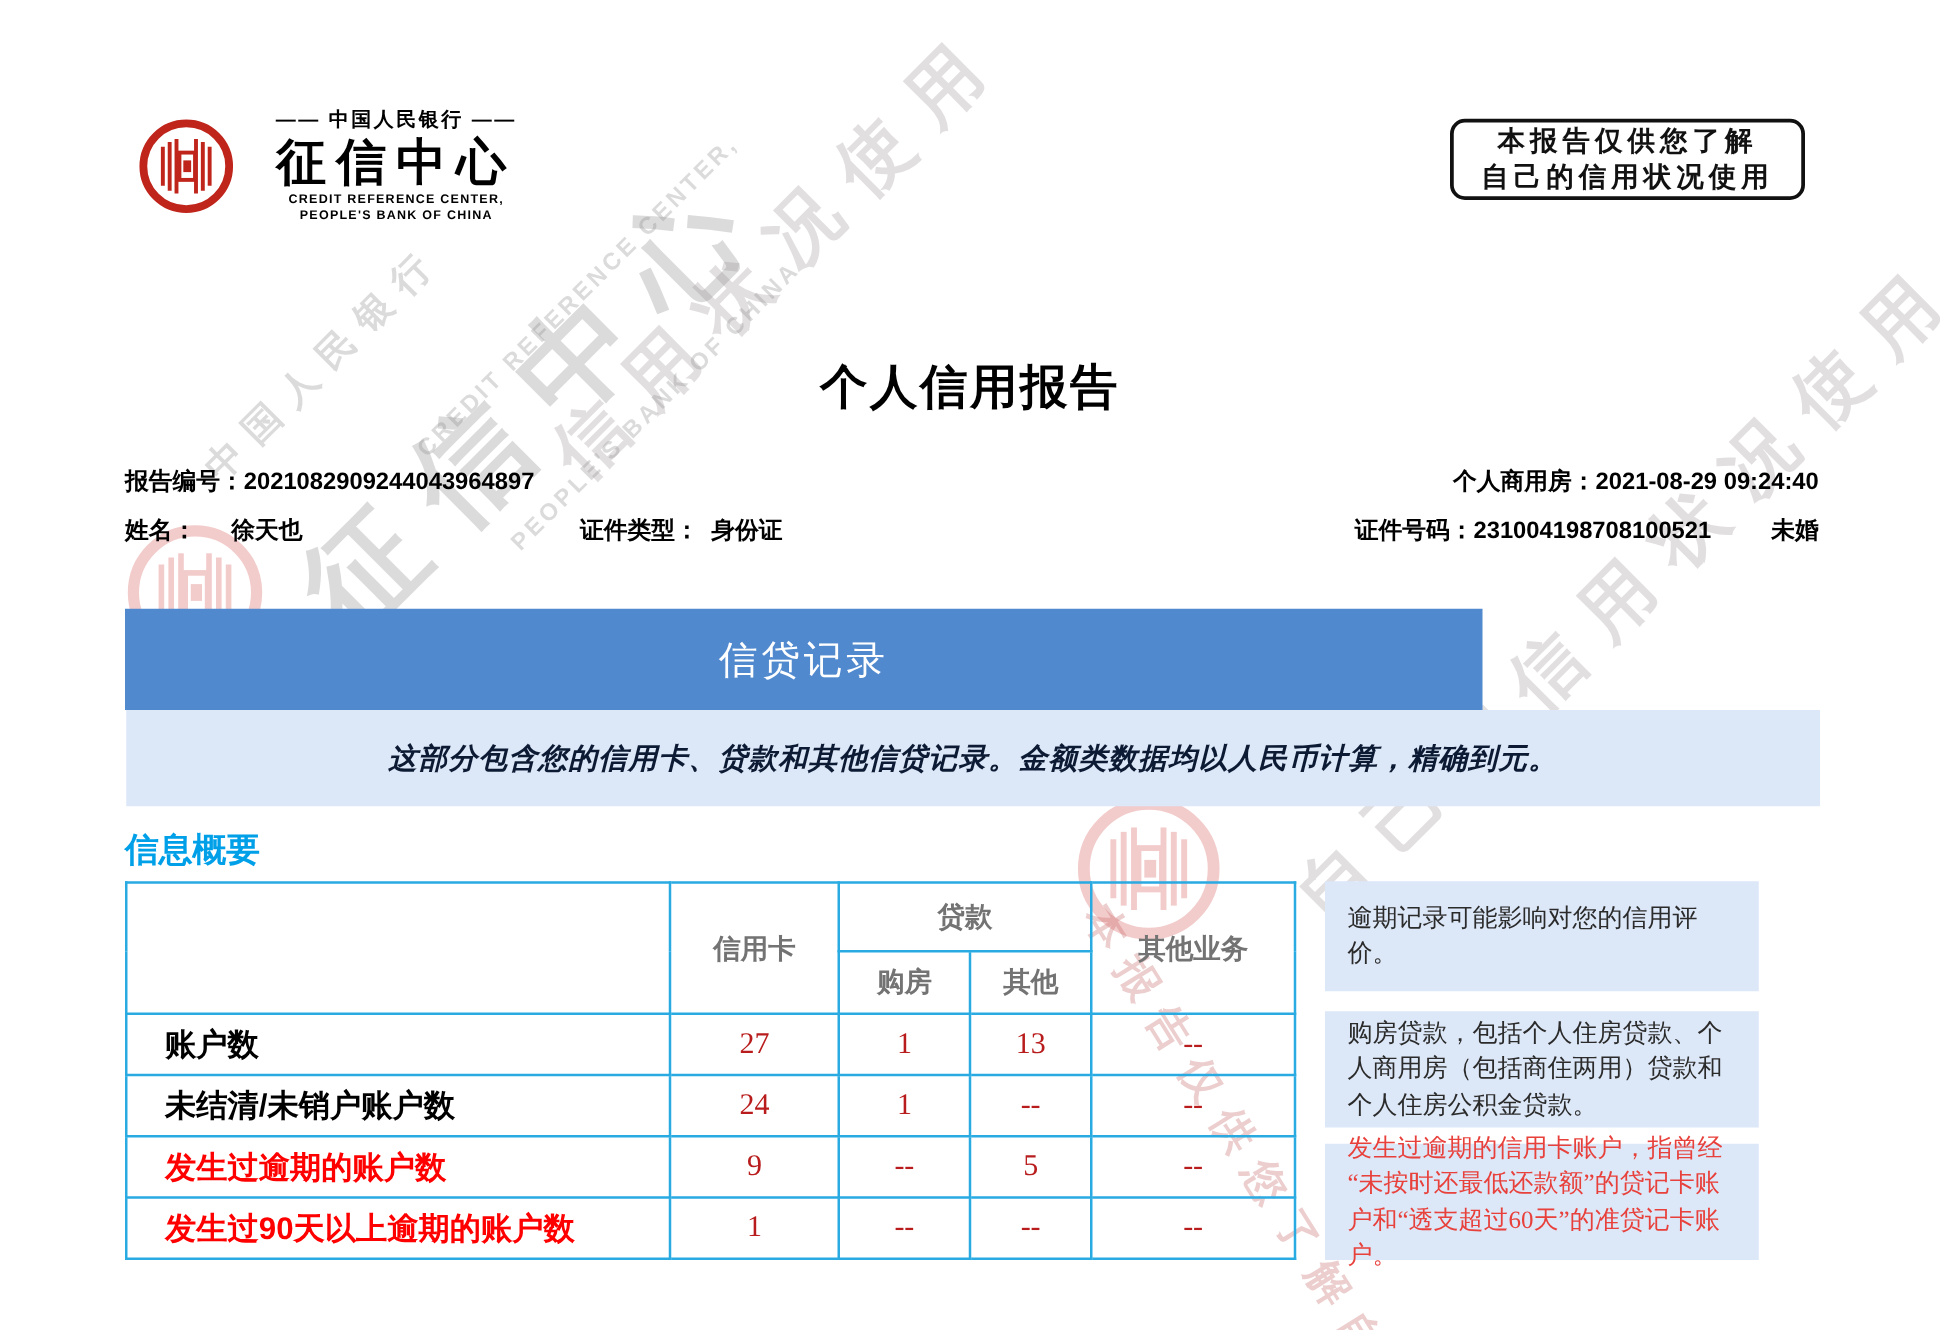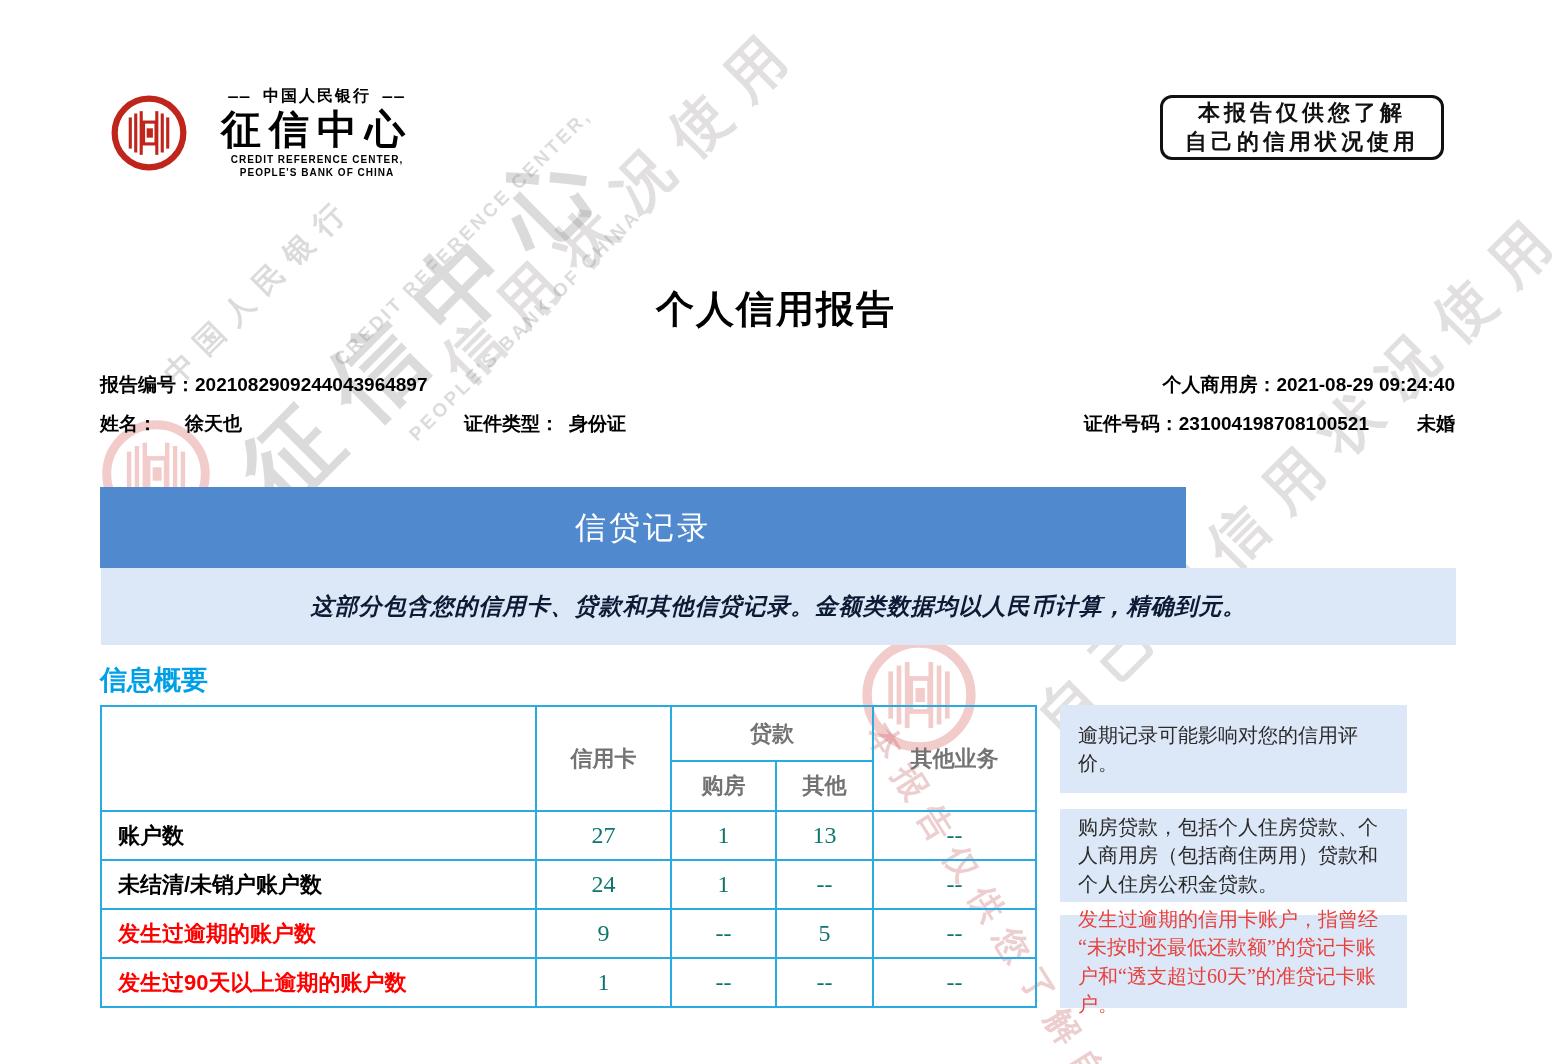--- a/index.html
+++ b/index.html
@@ -23,21 +23,21 @@
   .rot-up   { transform:rotate(-45deg); }
   .rot-down { transform:rotate(58deg); }
   .wm-seal  { position:absolute; opacity:0.32; color:#d96060; }
   
   .layer { position:absolute; inset:0; z-index:1; }
   
   #logo { position:absolute; left:110px; top:86px; display:flex; align-items:center; }
   #logo .seal { width:78px; height:78px; color:#c0251c; margin-right:10px; }
   #logo .txt { text-align:center; width:238px; }
   #logo .bank  { font-size:16px; font-weight:bold; letter-spacing:2px;
-                 font-family:Liberation Mono, monospace; }
+                 font-family:Liberation Sans, sans-serif; }
   #logo .cname { font-size:40px; font-weight:bold; letter-spacing:8px; line-height:1.15;
                  font-family:"Liberation Serif","DejaVu Serif",serif; }
   #logo .en    { font-size:10px; font-weight:bold; letter-spacing:1px; line-height:1.3; }
   
   #notice {
     position:absolute; left:1160px; top:95px; width:284px; height:65px;
     border:3px solid #111; border-radius:12px;
     display:flex; flex-direction:column; justify-content:center; align-items:center;
     font-size:22px; font-weight:bold; letter-spacing:4px; line-height:1.3; color:#111;
   }
@@ -64,23 +64,23 @@
   #sec-heading { position:absolute; left:100px; top:662px; font-size:27px; font-weight:bold; }
   
   #summary-table {
     position:absolute; left:100px; top:705px; width:935px;
     border-collapse:collapse; table-layout:fixed; background:transparent;
   }
   #summary-table th, #summary-table td {
     border:2px solid #29ABE2; background:transparent;
   }
   #summary-table th { font-size:22px; font-weight:bold; text-align:center; color:#737373; }
-  #summary-table td.lbl { font-size:22px; font-weight:bold; text-align:left; padding-left:16px; color:#000; }
+  #summary-table td.lbl { font-size:25px; font-weight:bold; text-align:left; padding-left:30px; color:#000; }
   #summary-table td.val {
-    font-size:24px; text-align:center; color:#0f766e;
+    font-size:24px; text-align:center; color:#b91c1c;
     font-family:"Liberation Serif","DejaVu Serif",serif;
   }
   #summary-table tr.red td.lbl { color:#ff0000; }
   .h1 { height:55px; } .h2 { height:50px; } .hr { height:49px; }
   
   .note {
     position:absolute; left:1060px; width:347px;
     display:flex; align-items:center; padding:0 18px;
     font-size:20px; line-height:1.42; color:#2b2b2b;
     font-family:"Liberation Serif","DejaVu Serif",serif;

